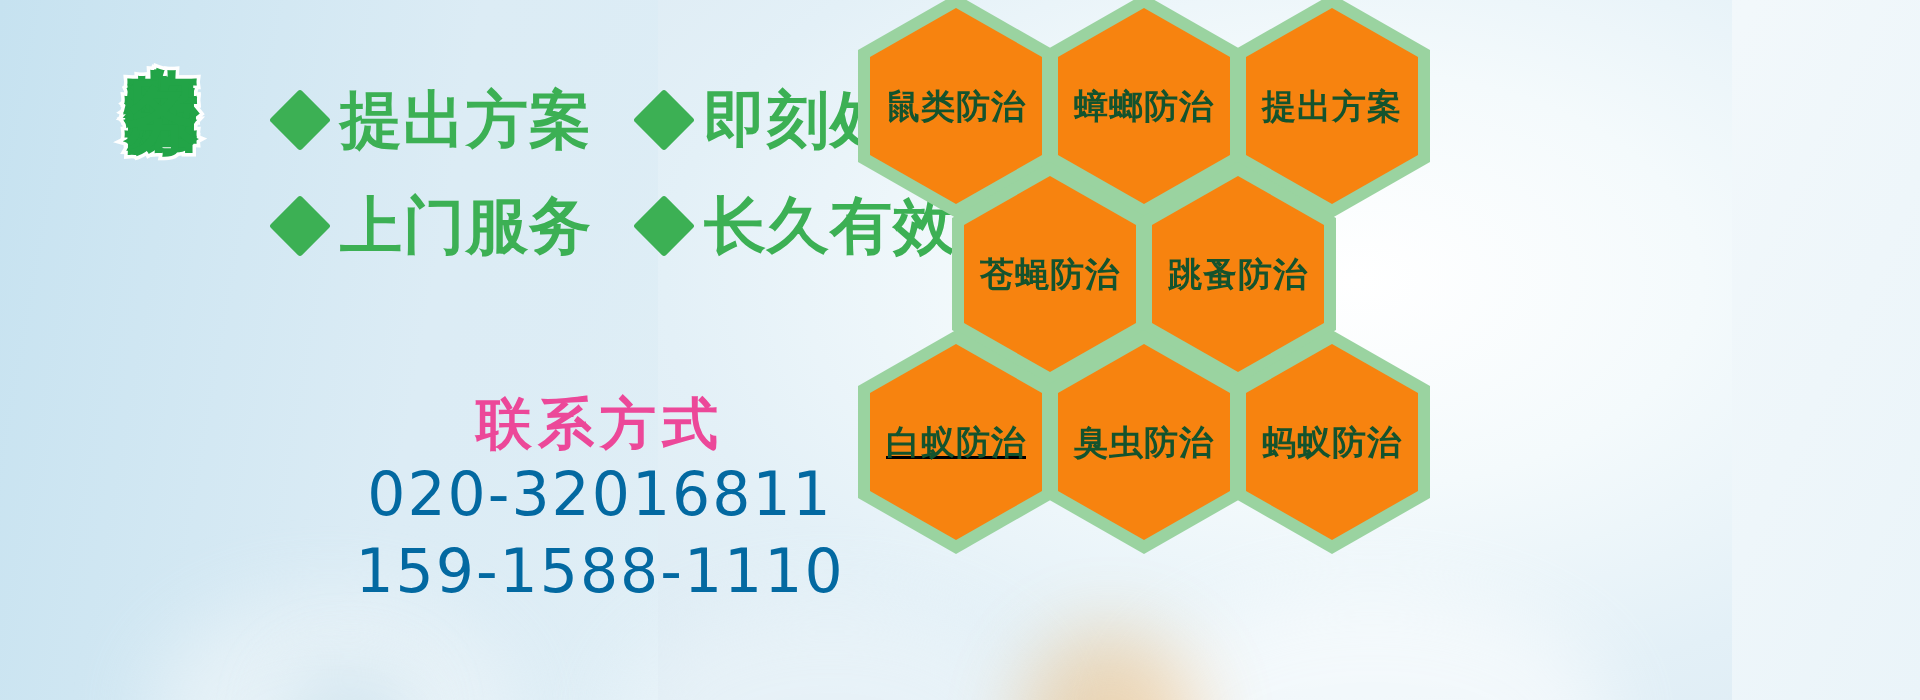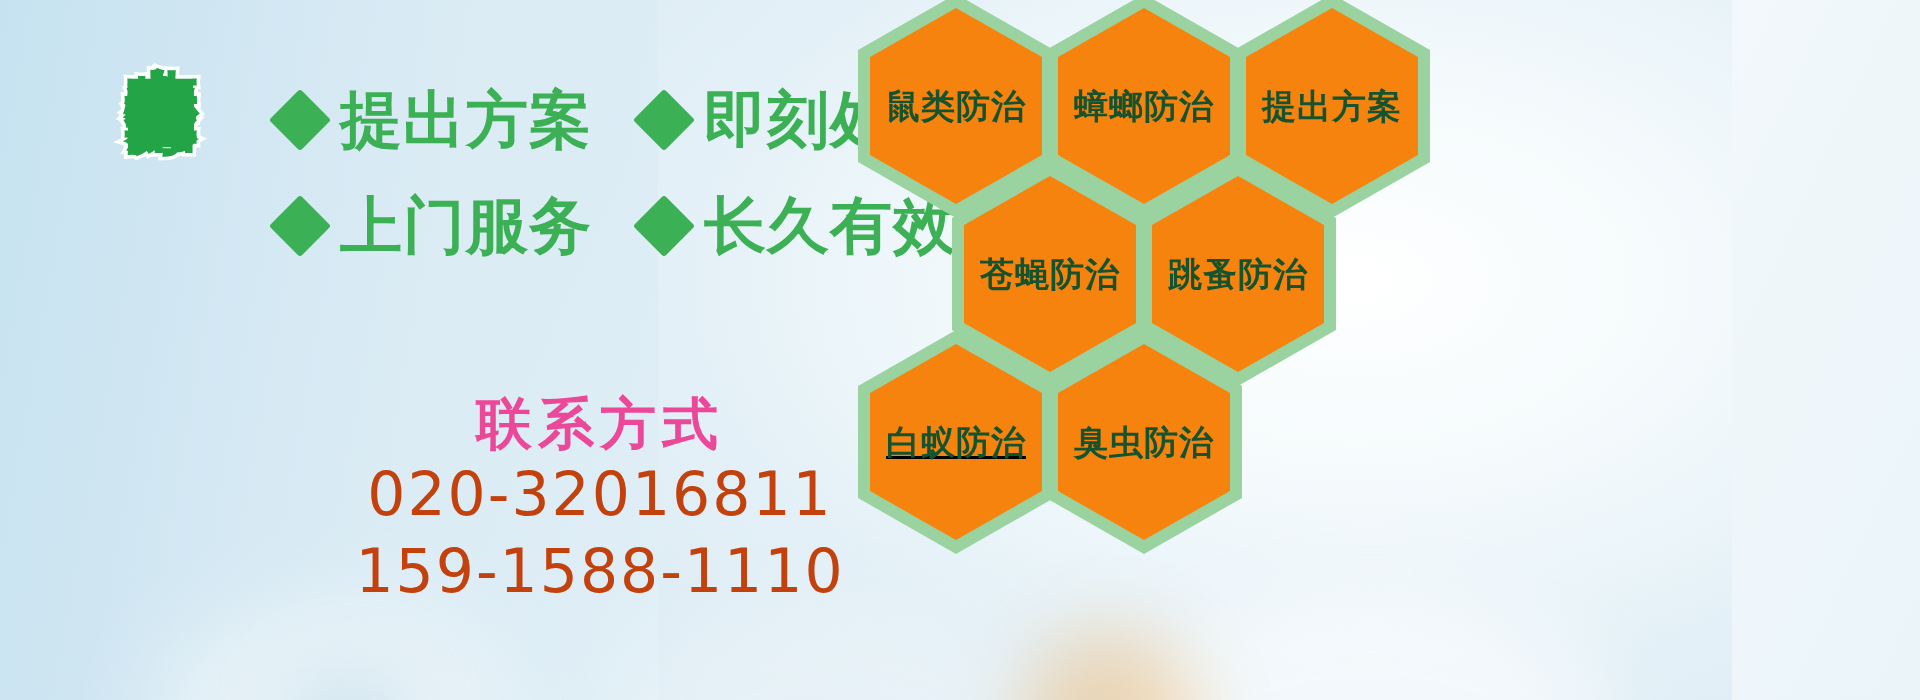--- a/index.html
+++ b/index.html
@@ -53,21 +53,21 @@
     letter-spacing:1px;
   }
   .bullet-row .gap{width:14px;flex:none;}
 
   
   .contact{position:absolute; left:300px; top:392px; width:600px; text-align:center;}
   .contact-title{
     font-size:56px;font-weight:700;color:#ec4899;letter-spacing:6px;line-height:1.15;
   }
   .contact-phone{
-    font-size:60px;font-weight:400;color:#c2410c;letter-spacing:2px;line-height:1.28;
+    font-size:60px;font-weight:400;color:#0369a1;letter-spacing:2px;line-height:1.28;
     font-family:"DejaVu Sans", sans-serif;
   }
 
   
   .hexgrid{position:absolute; left:852px; top:-14px; width:620px; height:560px;}
   .hex{
     position:absolute;
     width:196px;height:224px;
     background:#9ad3a0;
     clip-path:polygon(50% 0%,100% 25%,100% 75%,50% 100%,0% 75%,0% 25%);
@@ -162,15 +162,20 @@
     <div class="hex r2c0">
       <div class="hex-inner">
         <span class="hex-label">白蚁防治</span>
       </div>
     </div>
     <div class="hex r2c1">
       <div class="hex-inner">
         <span class="hex-label">臭虫防治</span>
       </div>
     </div>
+    <div class="hex r2c2">
+      <div class="hex-inner">
+        <span class="hex-label">蚂蚁防治</span>
+      </div>
+    </div>
   </div>
 
 </div>
 
 </body></html>

